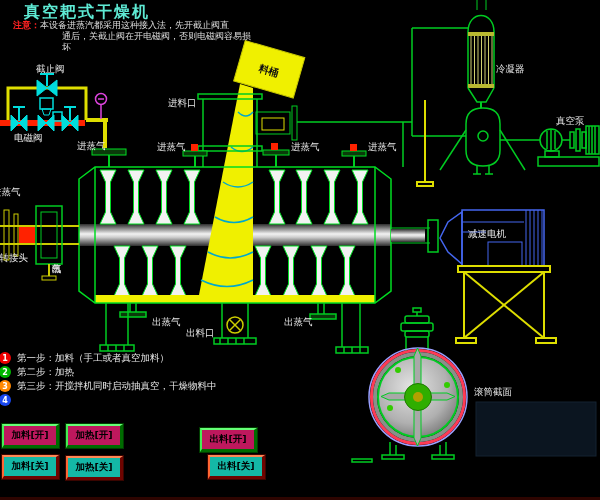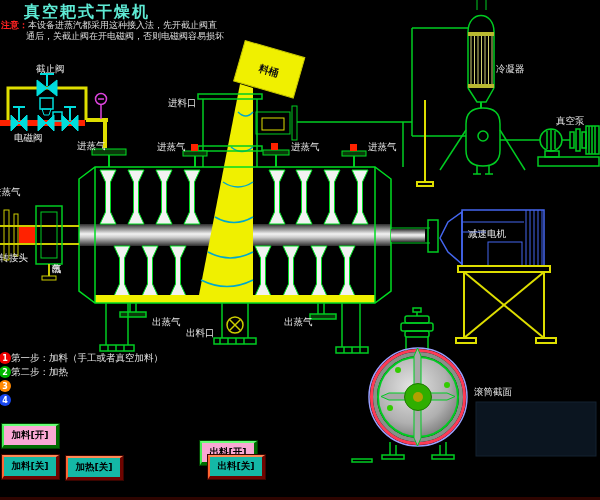--- a/index.html
+++ b/index.html
@@ -2,31 +2,31 @@
 <html><head>
 <meta charset="utf-8">
 <style>
   html,body{margin:0;padding:0;background:#000;}
   #screen{position:relative;width:600px;height:500px;background:#000;overflow:hidden;
           font-family:"DejaVu Sans",sans-serif;}
   #schematic{position:absolute;left:0;top:0;}
   .lbl{font-family:"DejaVu Sans",sans-serif;font-size:9.5px;fill:#e8e8e8;}
   .lbl-dark{font-family:"DejaVu Sans",sans-serif;font-size:10px;fill:#111;font-weight:bold;}
   #title{position:absolute;left:24px;top:2px;font-size:16px;font-weight:bold;color:#5eead4;letter-spacing:2px;}
-  #note{position:absolute;left:1px;top:20px;width:240px;font-size:9px;line-height:11px;color:#dedede;}
+  #note{position:absolute;left:13px;top:20px;width:240px;font-size:9px;line-height:11px;color:#dedede;}
   #note .warn{color:#f22;font-weight:bold;}
-  #note .l2{padding-left:25px;}
+  #note .l2{padding-left:25px;margin-left:24px;}
   #steps{position:absolute;left:0px;top:351px;width:300px;}
   .step-row{display:flex;align-items:center;height:14px;}
   .step-dot{width:12px;height:12px;border-radius:50%;color:#fff;font-size:8px;font-weight:bold;
             display:flex;align-items:center;justify-content:center;margin-left:-1px;flex:0 0 12px;}
-  .step-txt{color:#e8e8e8;font-size:9.5px;white-space:nowrap;}
+  .step-txt{color:#e8e8e8;font-size:9.5px;margin-left:6px;white-space:nowrap;}
   .btn{position:absolute;width:52px;height:19px;font-size:9.5px;font-weight:bold;color:#000;
        display:flex;align-items:center;justify-content:center;cursor:pointer;white-space:nowrap;}
-  .btn-on{background:#f9a8d4;border-top:2px solid #66ff77;border-left:2px solid #44ee55;
+  .btn-on{background:#be185d;border-top:2px solid #66ff77;border-left:2px solid #44ee55;
           border-right:3px solid #006b00;border-bottom:3px solid #006b00;box-shadow:0 0 0 1px #013d01;}
   .btn-off{background:#14b8a6;border-top:2px solid #ff8855;border-left:2px solid #ff6633;
            border-right:3px solid #6e0400;border-bottom:3px solid #6e0400;box-shadow:0 0 0 1px #3a0500;}
   #bottom-strip{position:absolute;left:0;top:497px;width:600px;height:3px;background:#2d0400;}
 </style>
 </head>
 <body>
 
 <div id="screen">
 
@@ -361,26 +361,28 @@
   <div class="step-row">
     <span class="step-dot" style="background: rgb(238, 0, 0);">1</span>
     <span class="step-txt">第一步：加料（手工或者真空加料）</span>
   </div>
   <div class="step-row">
     <span class="step-dot" style="background: rgb(0, 180, 0);">2</span>
     <span class="step-txt">第二步：加热</span>
   </div>
   <div class="step-row">
     <span class="step-dot" style="background: rgb(255, 136, 0);">3</span>
+    <span class="step-txt">第三步：开搅拌机同时启动抽真空，干燥物料中</span>
   </div>
   <div class="step-row">
     <span class="step-dot" style="background: rgb(24, 70, 238);">4</span>
   </div>
 </div>
 
 <div class="btn btn-on" style="left:2px;top:424px">加料[开]</div>
-<div class="btn btn-on" style="left:200px;top:441px">出料[开]</div>
+<div class="btn btn-on" style="left:66px;top:424px">加热[开]</div>
+<div class="btn btn-on" style="left:200px;top:428px">出料[开]</div>
 <div class="btn btn-off" style="left:2px;top:455px">加料[关]</div>
 <div class="btn btn-off" style="left:66px;top:456px">加热[关]</div>
 <div class="btn btn-off" style="left:208px;top:455px">出料[关]</div>
 
 <div id="bottom-strip"></div>
 </div>
 
 </body></html>

